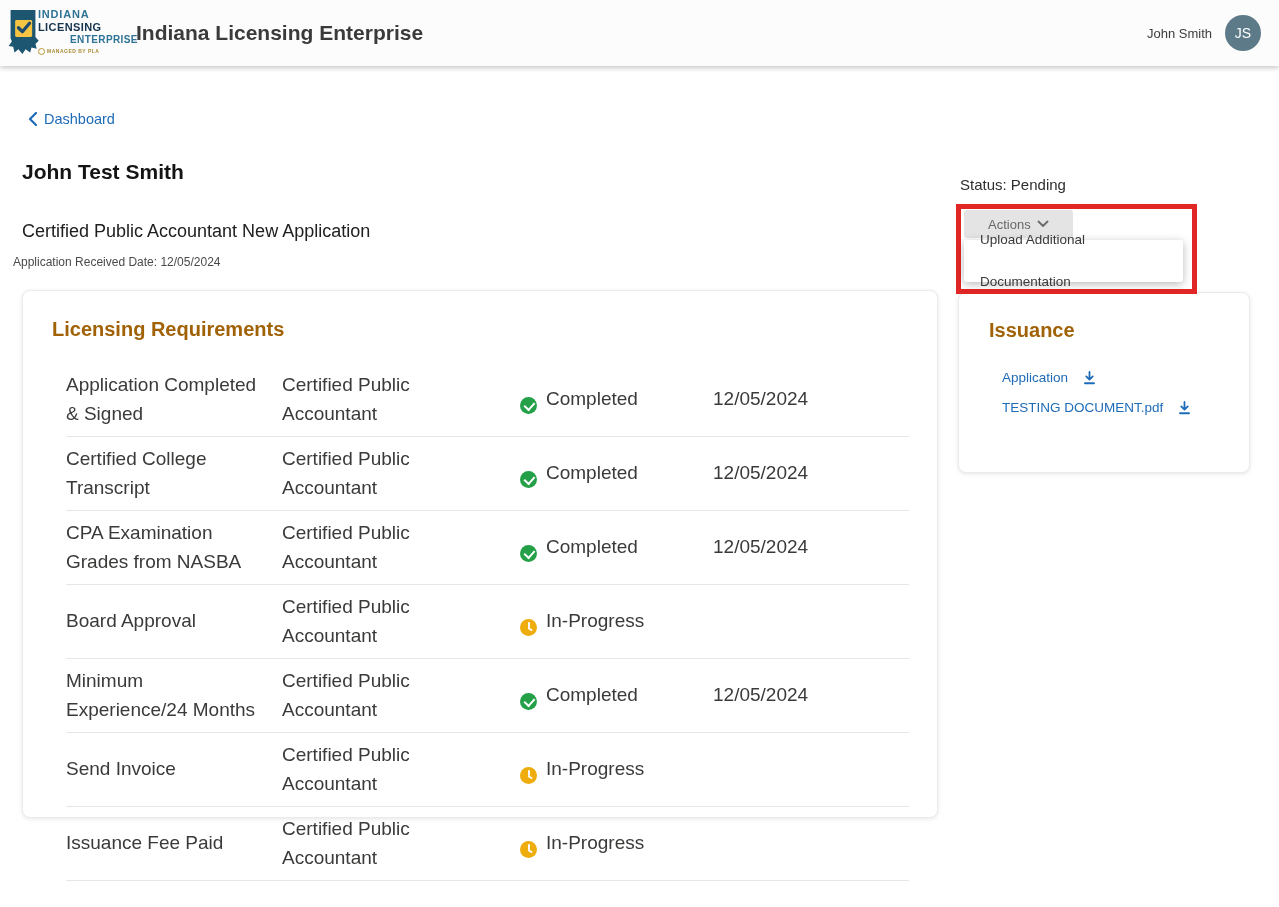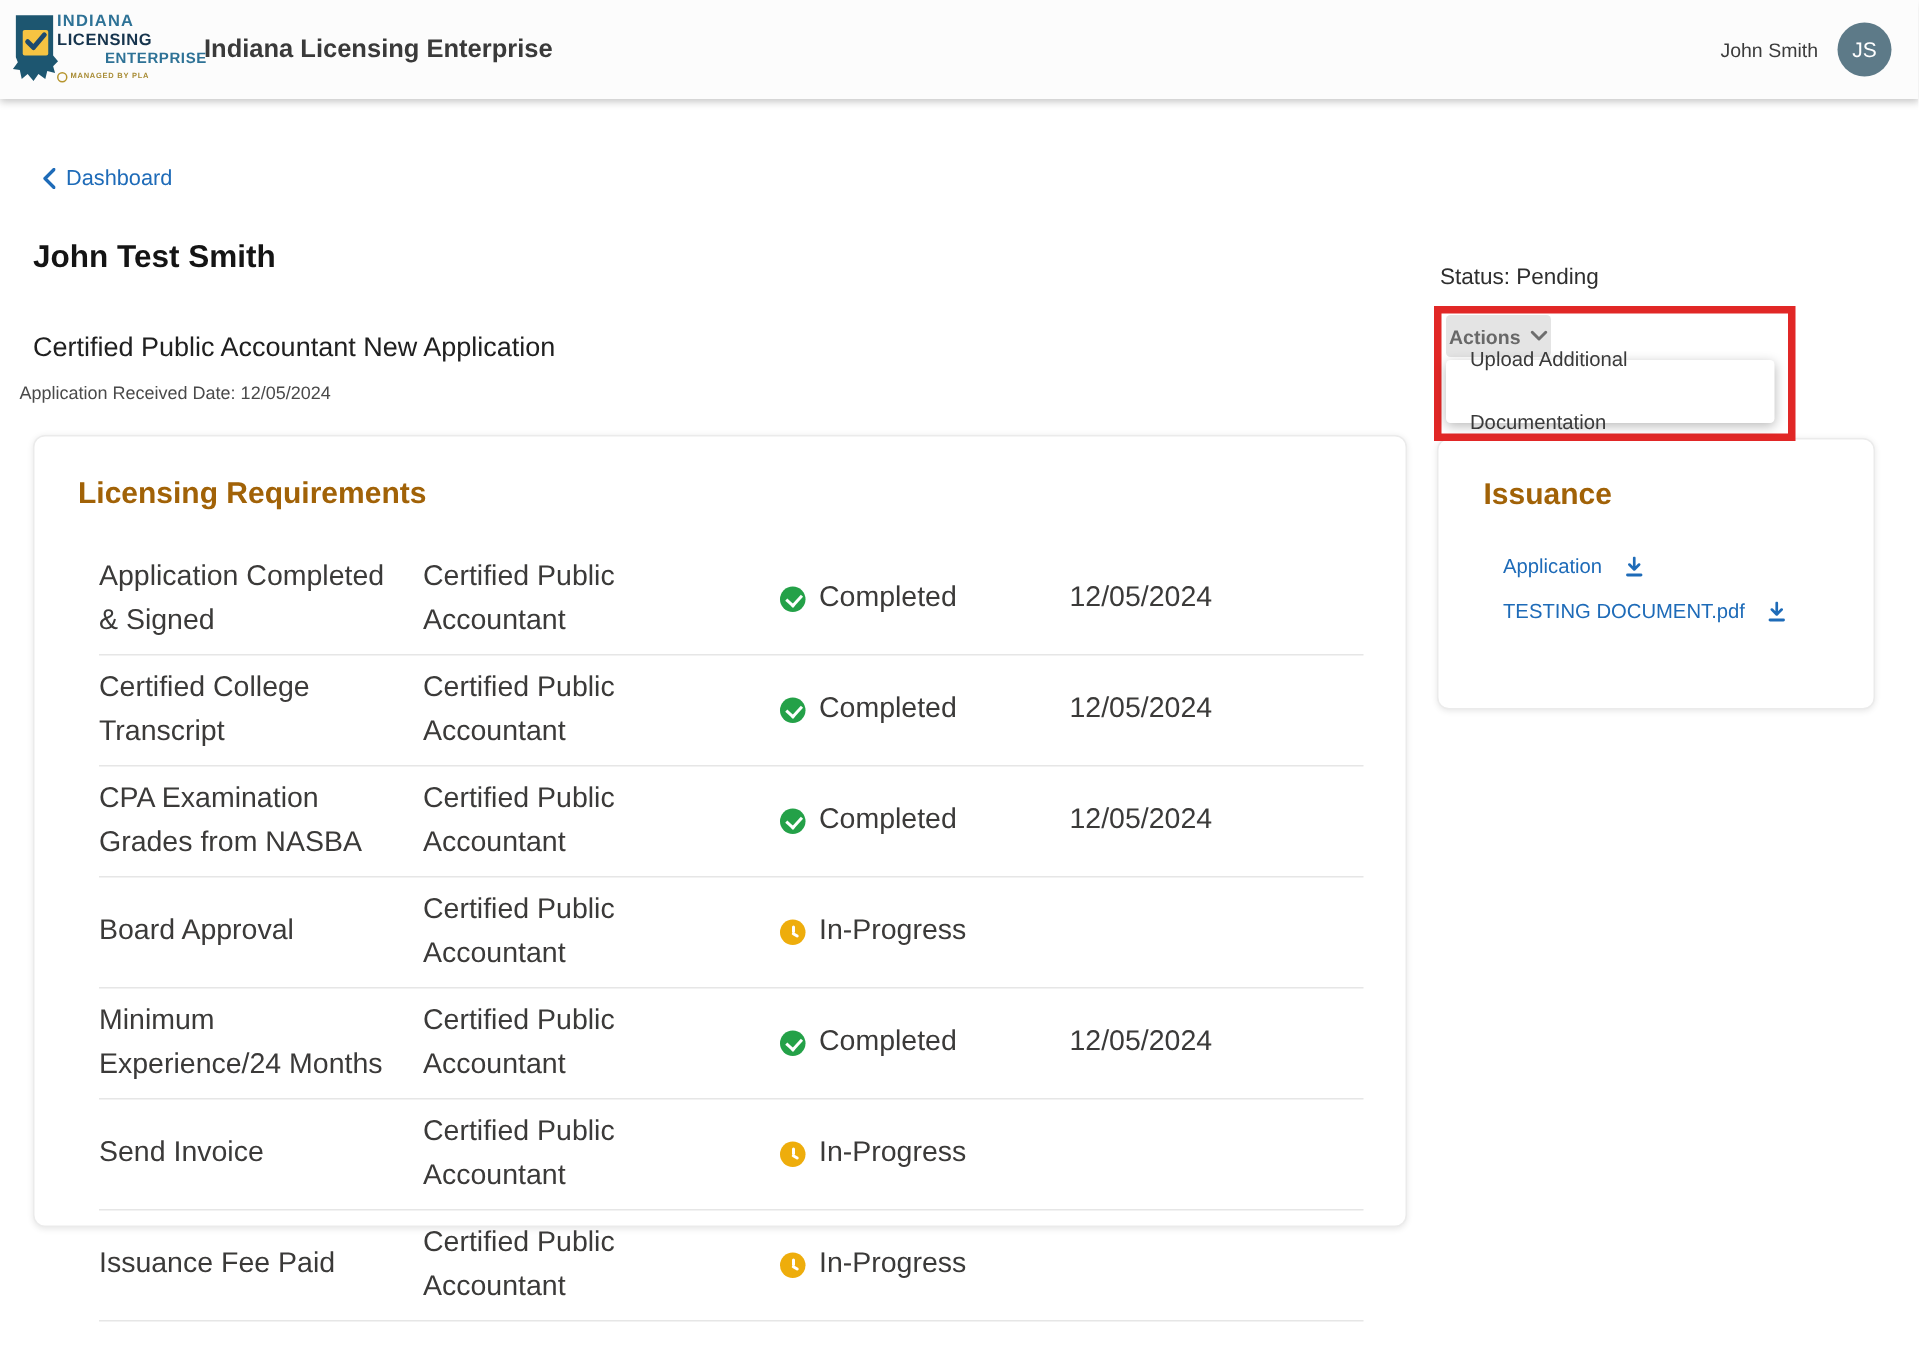--- a/index.html
+++ b/index.html
@@ -22,42 +22,42 @@
   }
   .logo{display:flex;align-items:center;margin-left:6px;width:112px;position:relative;height:60px;}
   .logo svg{display:block;}
   .logo-text{position:absolute;left:32px;top:6px;line-height:1;}
   .logo-line1{font-size:11px;font-weight:700;color:#2e7296;letter-spacing:.8px;}
   .logo-line2{font-size:11px;font-weight:800;color:#16344d;letter-spacing:.4px;margin-top:2px;}
   .logo-line3{font-size:10px;font-weight:700;color:#2e7296;letter-spacing:.4px;margin-top:2px;padding-left:32px;}
   .logo-tagline{display:flex;align-items:center;gap:2px;margin-top:3px;}
   .logo-tagline .emblem{width:7px;height:7px;border:1.5px solid #b6952e;border-radius:50%;display:inline-block;}
   .logo-tagline span{font-size:5px;font-weight:700;color:#a88c35;letter-spacing:.5px;}
-  .app-title{margin-left:18px;font-size:17px;font-weight:700;color:#3a3a3a;}
+  .app-title{margin-left:18px;font-size:21px;font-weight:700;color:#3a3a3a;}
   .header-right{margin-left:auto;display:flex;align-items:center;margin-right:18px;}
   .user-name{font-size:13px;color:#3c3c3c;margin-right:13px;}
   .avatar{width:36px;height:36px;border-radius:50%;background:var(--avatar);color:#fff;
     display:flex;align-items:center;justify-content:center;font-size:14px;font-weight:500;cursor:pointer;}
 
   
   .breadcrumb{position:absolute;left:28px;top:111px;display:flex;align-items:center;
     color:var(--link-blue);font-size:14.5px;font-weight:500;cursor:pointer;}
   .breadcrumb svg{margin-right:7px;}
   .applicant-name{position:absolute;left:22px;top:160px;font-size:21px;font-weight:700;color:#141414;}
   .application-title{position:absolute;left:22px;top:221px;font-size:18px;font-weight:400;color:#202020;}
   .received-date{position:absolute;left:13px;top:255px;font-size:12px;color:#4a4a4a;}
 
   
   .status-line{position:absolute;left:960px;top:176px;font-size:15px;color:#2e2e2e;}
   .annotation-box{position:absolute;left:956px;top:204px;width:241px;height:90px;
     border:5px solid var(--red);z-index:8;pointer-events:none;}
   .actions-btn{position:absolute;left:964px;top:210px;height:28px;z-index:9;
-    background:#e4e4e4;border:none;border-radius:3px;padding:0 2px;
+    background:#e4e4e4;border:none;border-radius:3px;padding:0 24px;
     display:flex;align-items:center;gap:6px;font-size:13px;color:#686868;cursor:pointer;
-    font-family:inherit;font-weight:bold;}
+    font-family:inherit;}
   .dropdown-menu{position:absolute;left:964px;top:240px;width:219px;height:42px;z-index:9;
     background:#fff;border-radius:3px;box-shadow:0 2px 8px rgba(0,0,0,0.28);
     display:flex;align-items:center;}
   .dropdown-item{padding:0 16px;font-size:13.5px;color:#3a3a3a;cursor:pointer;width:100%;line-height:42px;}
 
   
   .card{background:#fff;border:1px solid #ebebeb;border-radius:8px;
     box-shadow:0 1px 4px rgba(0,0,0,0.10);position:absolute;}
   .requirements-card{left:22px;top:290px;width:916px;height:528px;}
   .downloads-card{left:958px;top:292px;width:292px;height:181px;z-index:7;}
@@ -69,21 +69,21 @@
   .dl-link{display:flex;align-items:center;gap:15px;color:var(--link-blue);
     font-size:13.5px;cursor:pointer;text-decoration:none;width:max-content;}
 
   
   .table{margin:22px 28px 0 43px;}
   .t-head,.t-row{display:grid;grid-template-columns:216px 219px 212px 1fr;align-items:center;}
   .t-head{padding:9px 0 13px 0;border-bottom:1px solid #e6e6e6;}
   .t-head div{font-size:11px;color:var(--text-muted);letter-spacing:.4px;}
   .t-row{border-bottom:1px solid #e6e6e6;min-height:48px;padding:8px 0;font-size:19px;color:var(--text-body);}
   .t-row .cell{padding-right:24px;line-height:1.5;}
-  .cell.status{display:flex;align-items:center;gap:9px;padding-left:19px;}
+  .cell.status{display:flex;align-items:flex-end;gap:9px;padding-left:19px;}
   .sicon{width:17px;height:17px;border-radius:50%;position:relative;display:inline-block;flex:0 0 17px;}
   .sicon.completed{background:var(--green);}
   .sicon.completed::after{content:"";position:absolute;left:5.5px;top:3px;width:4.5px;height:8px;
     border:solid #fff;border-width:0 2px 2px 0;transform:rotate(42deg);}
   .sicon.in-progress{background:var(--amber);}
   .sicon.in-progress::before{content:"";position:absolute;left:7.5px;top:3.5px;width:2px;height:5.5px;background:#fff;border-radius:1px;}
   .sicon.in-progress::after{content:"";position:absolute;left:8px;top:7.8px;width:4.5px;height:2px;background:#fff;border-radius:1px;transform:rotate(30deg);transform-origin:left center;}
 </style>
 </head>
 <body>

